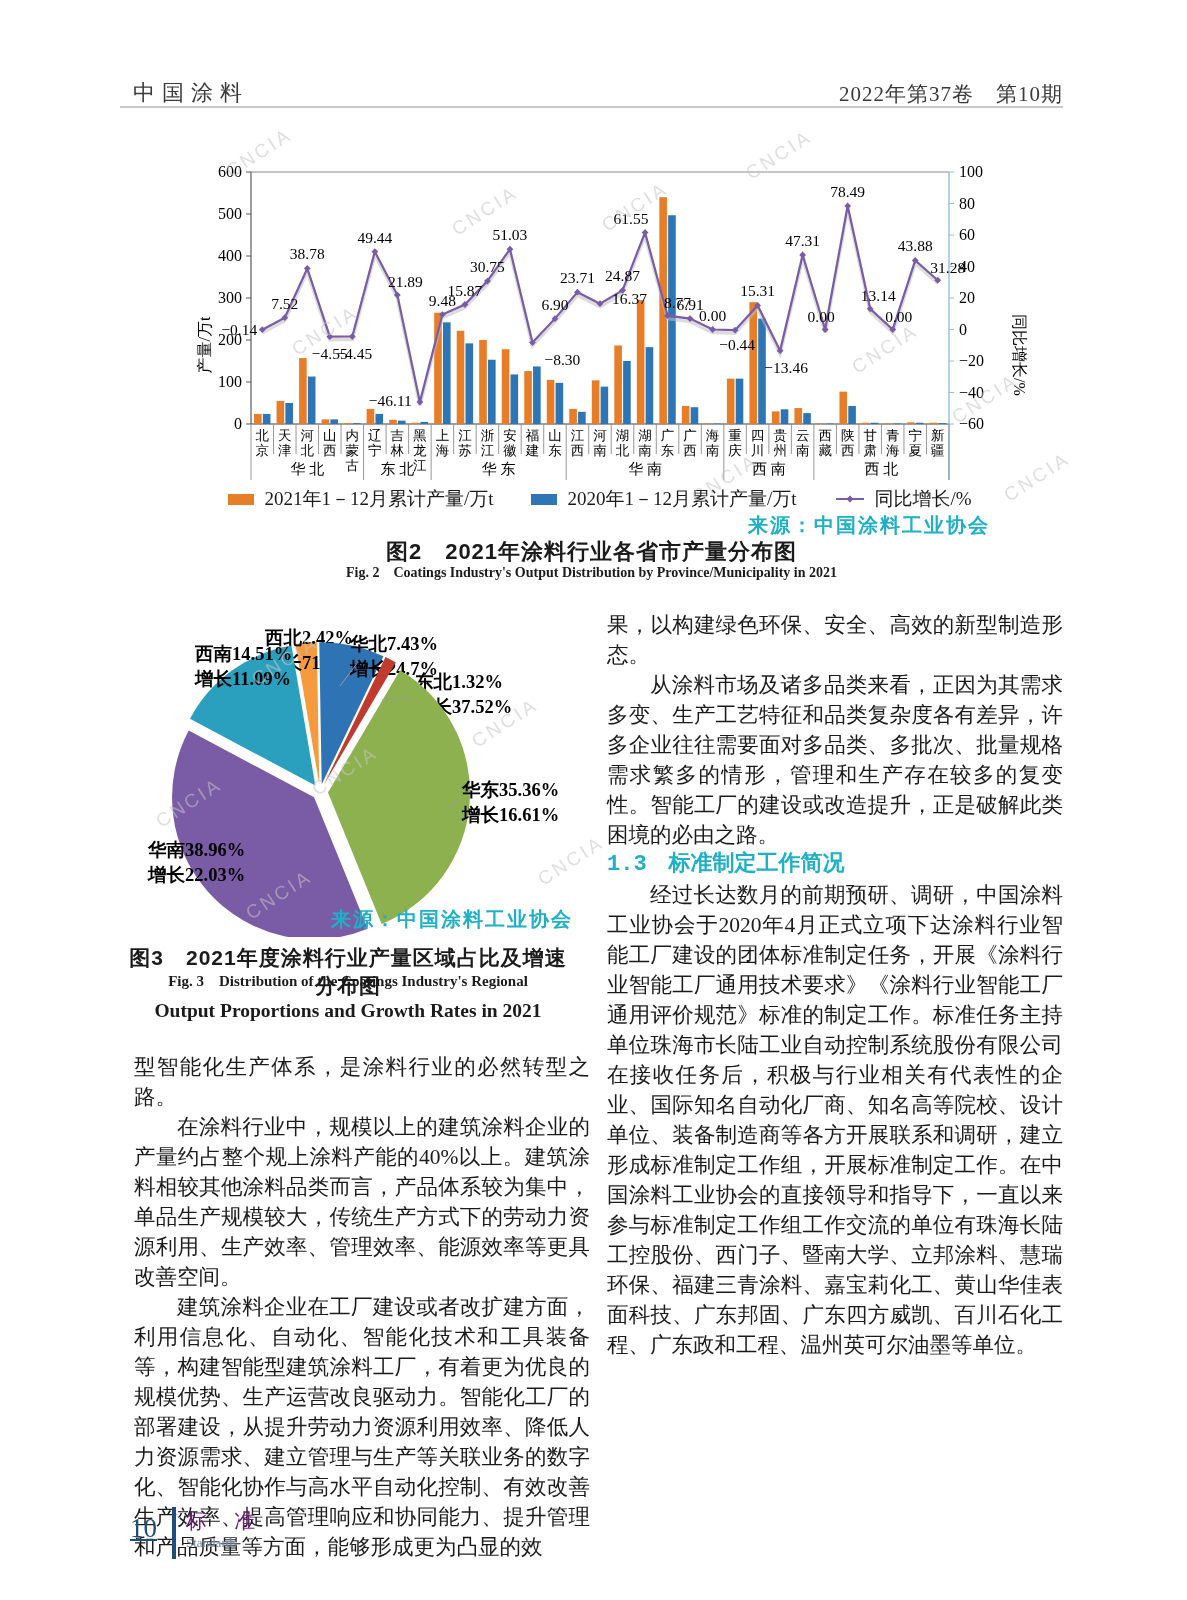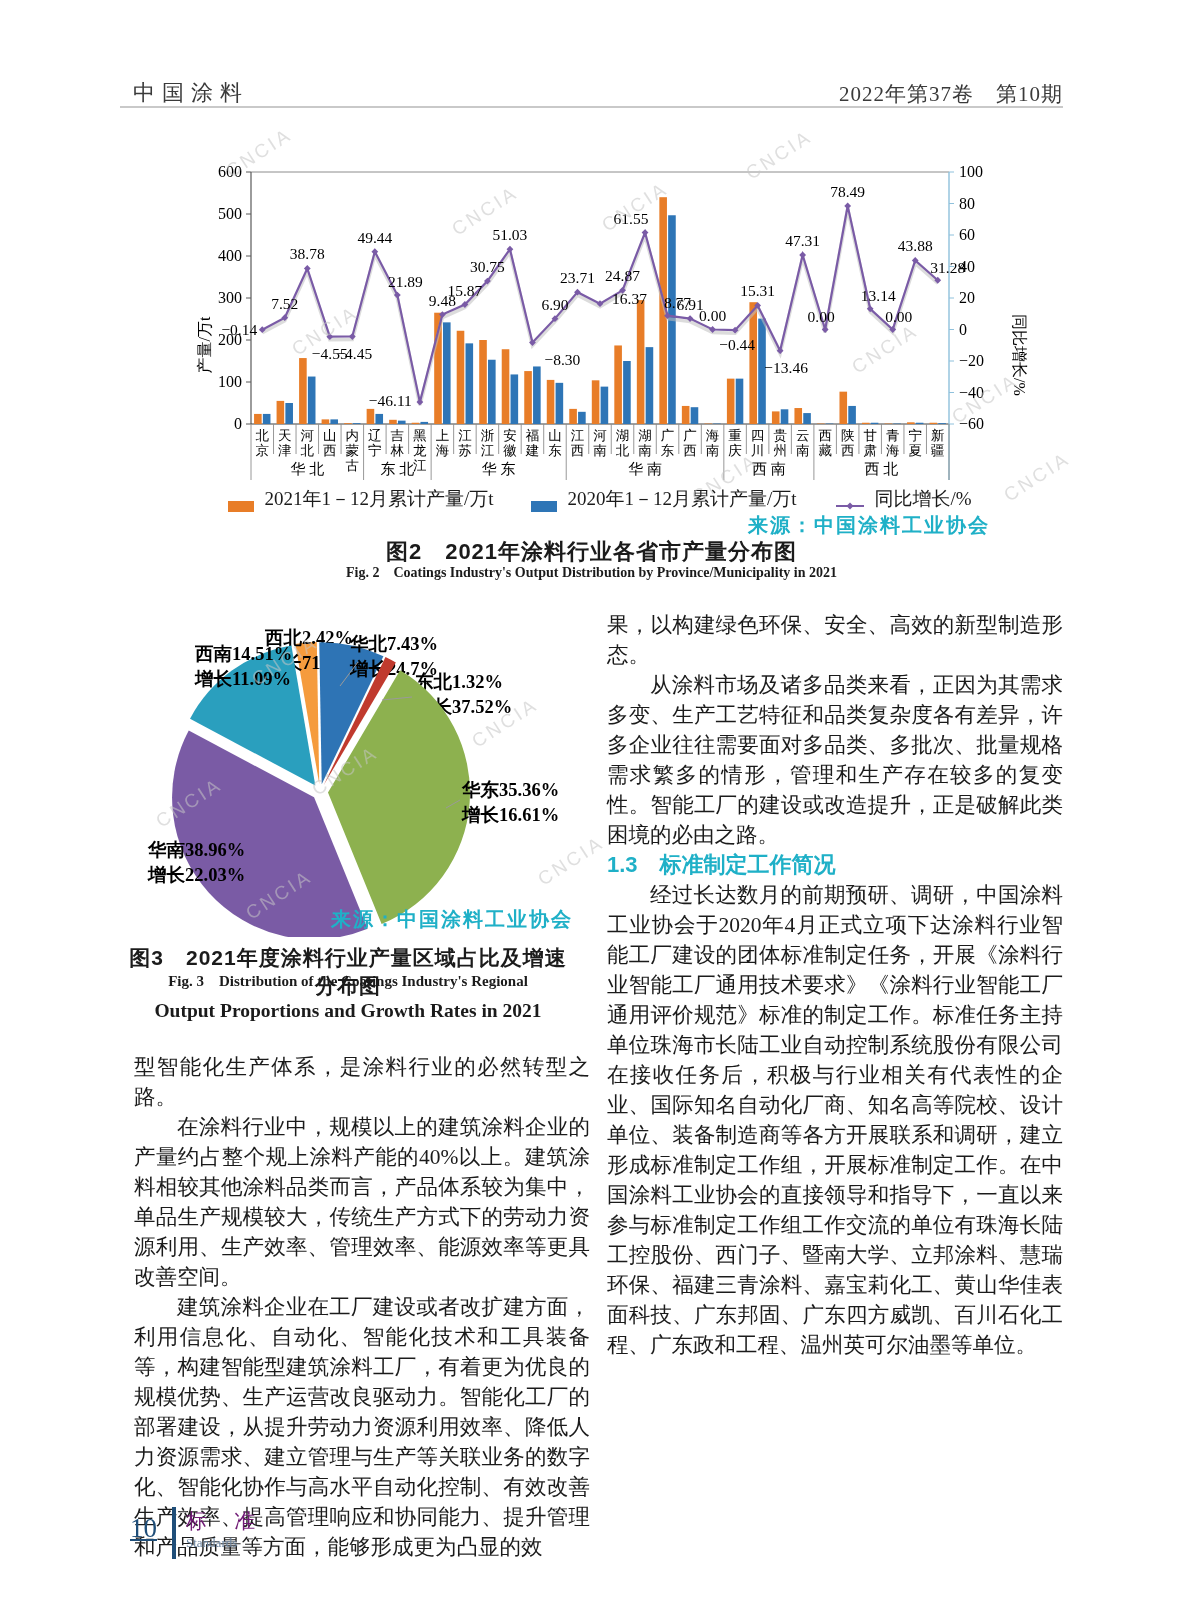--- a/index.html
+++ b/index.html
@@ -10,31 +10,31 @@
   .hdr-left{left:133px;top:78px;font-size:22px;letter-spacing:7px;color:#3a3a3a;}
   .hdr-right{right:124px;top:80px;font-size:21px;color:#3a3a3a;letter-spacing:1px;}
   .hdr-rule{left:120px;top:106px;width:943px;height:2px;background:#c9c9c9;}
   
   .wm{position:absolute;color:#c6c6c6;opacity:.55;font-size:19px;letter-spacing:3px;
       transform:rotate(-33deg);font-family:"Liberation Sans",sans-serif;pointer-events:none;}
   
   #fig2-svg{left:140px;top:130px;}
   .legend-row{left:140px;top:486px;width:920px;display:flex;justify-content:center;gap:38px;
       font-size:19px;align-items:center;}
-  .legend-item{display:flex;align-items:flex-end;gap:10px;}
+  .legend-item{display:flex;align-items:center;gap:10px;}
   .legend-swatch{width:26px;height:11px;display:inline-block;}
   .src{font-size:20px;font-weight:bold;letter-spacing:2px;text-align:right;}
   .cap-zh{font-family:"Liberation Sans","DejaVu Sans",sans-serif;font-weight:bold;font-size:22px;
       text-align:center;letter-spacing:1px;}
   .cap-en{font-weight:bold;font-size:14px;text-align:center;}
   
   .col{width:456px;font-size:21.5px;line-height:30px;text-align:justify;}
   .col p{margin:0;}
   .indent{text-indent:2em;}
-  .sec-head{font-family:Liberation Sans, sans-serif;font-weight:bold;font-size:22px;
+  .sec-head{font-family:Liberation Mono, monospace;font-weight:bold;font-size:22px;
       line-height:30px;}
   
   .ft-num{left:130px;top:1513px;font-size:27px;}
   .ft-bar{left:172px;top:1507px;width:4px;height:52px;}
   .ft-zh{left:186px;top:1507px;font-size:21px;letter-spacing:11px;}
   .ft-en{left:186px;top:1535px;font-size:13px;color:#6b84a0;}
   svg text{font-family:"Liberation Serif","DejaVu Serif",serif;}
 </style>
 </head>
 <body>

